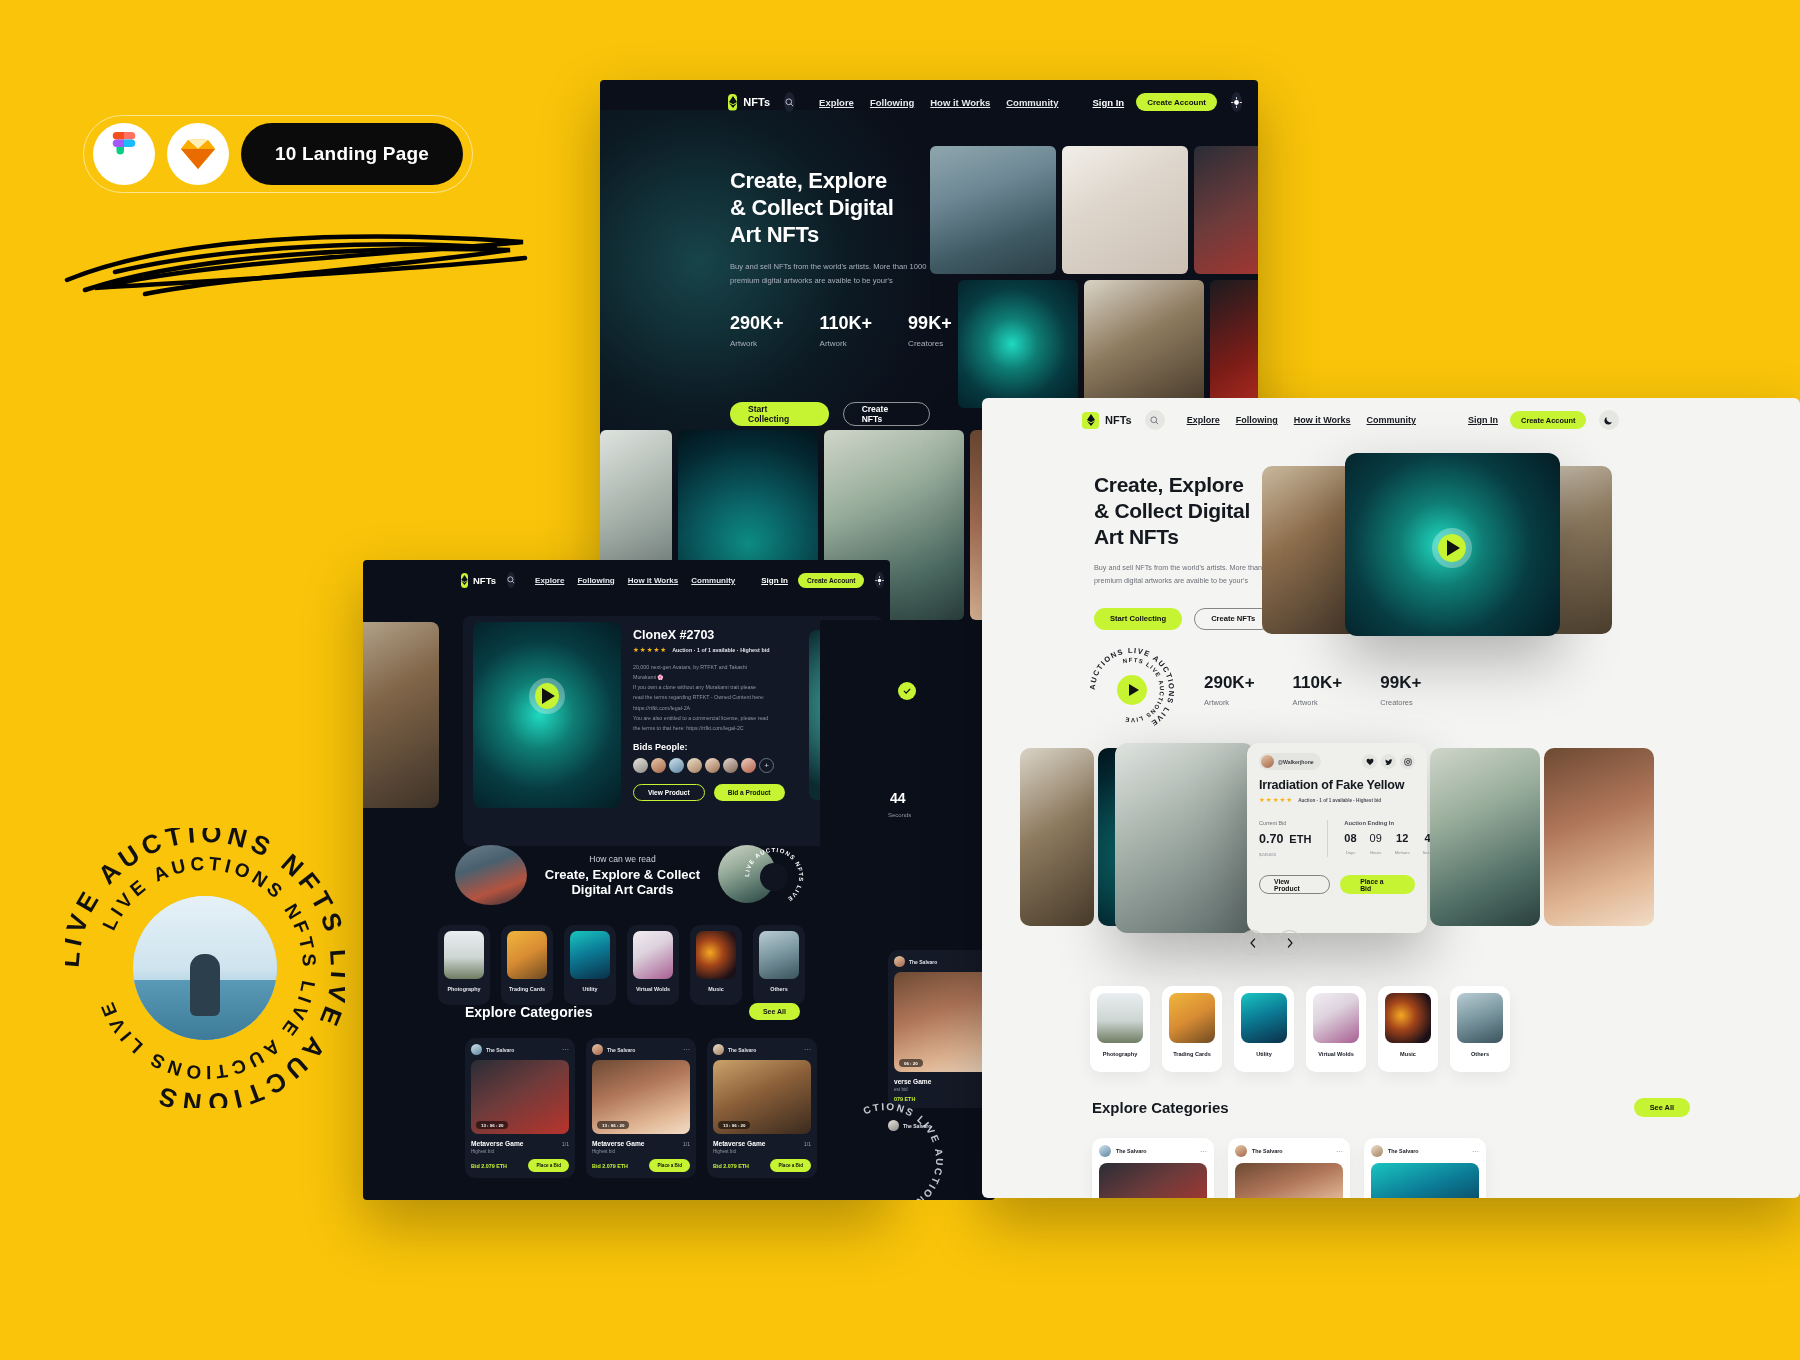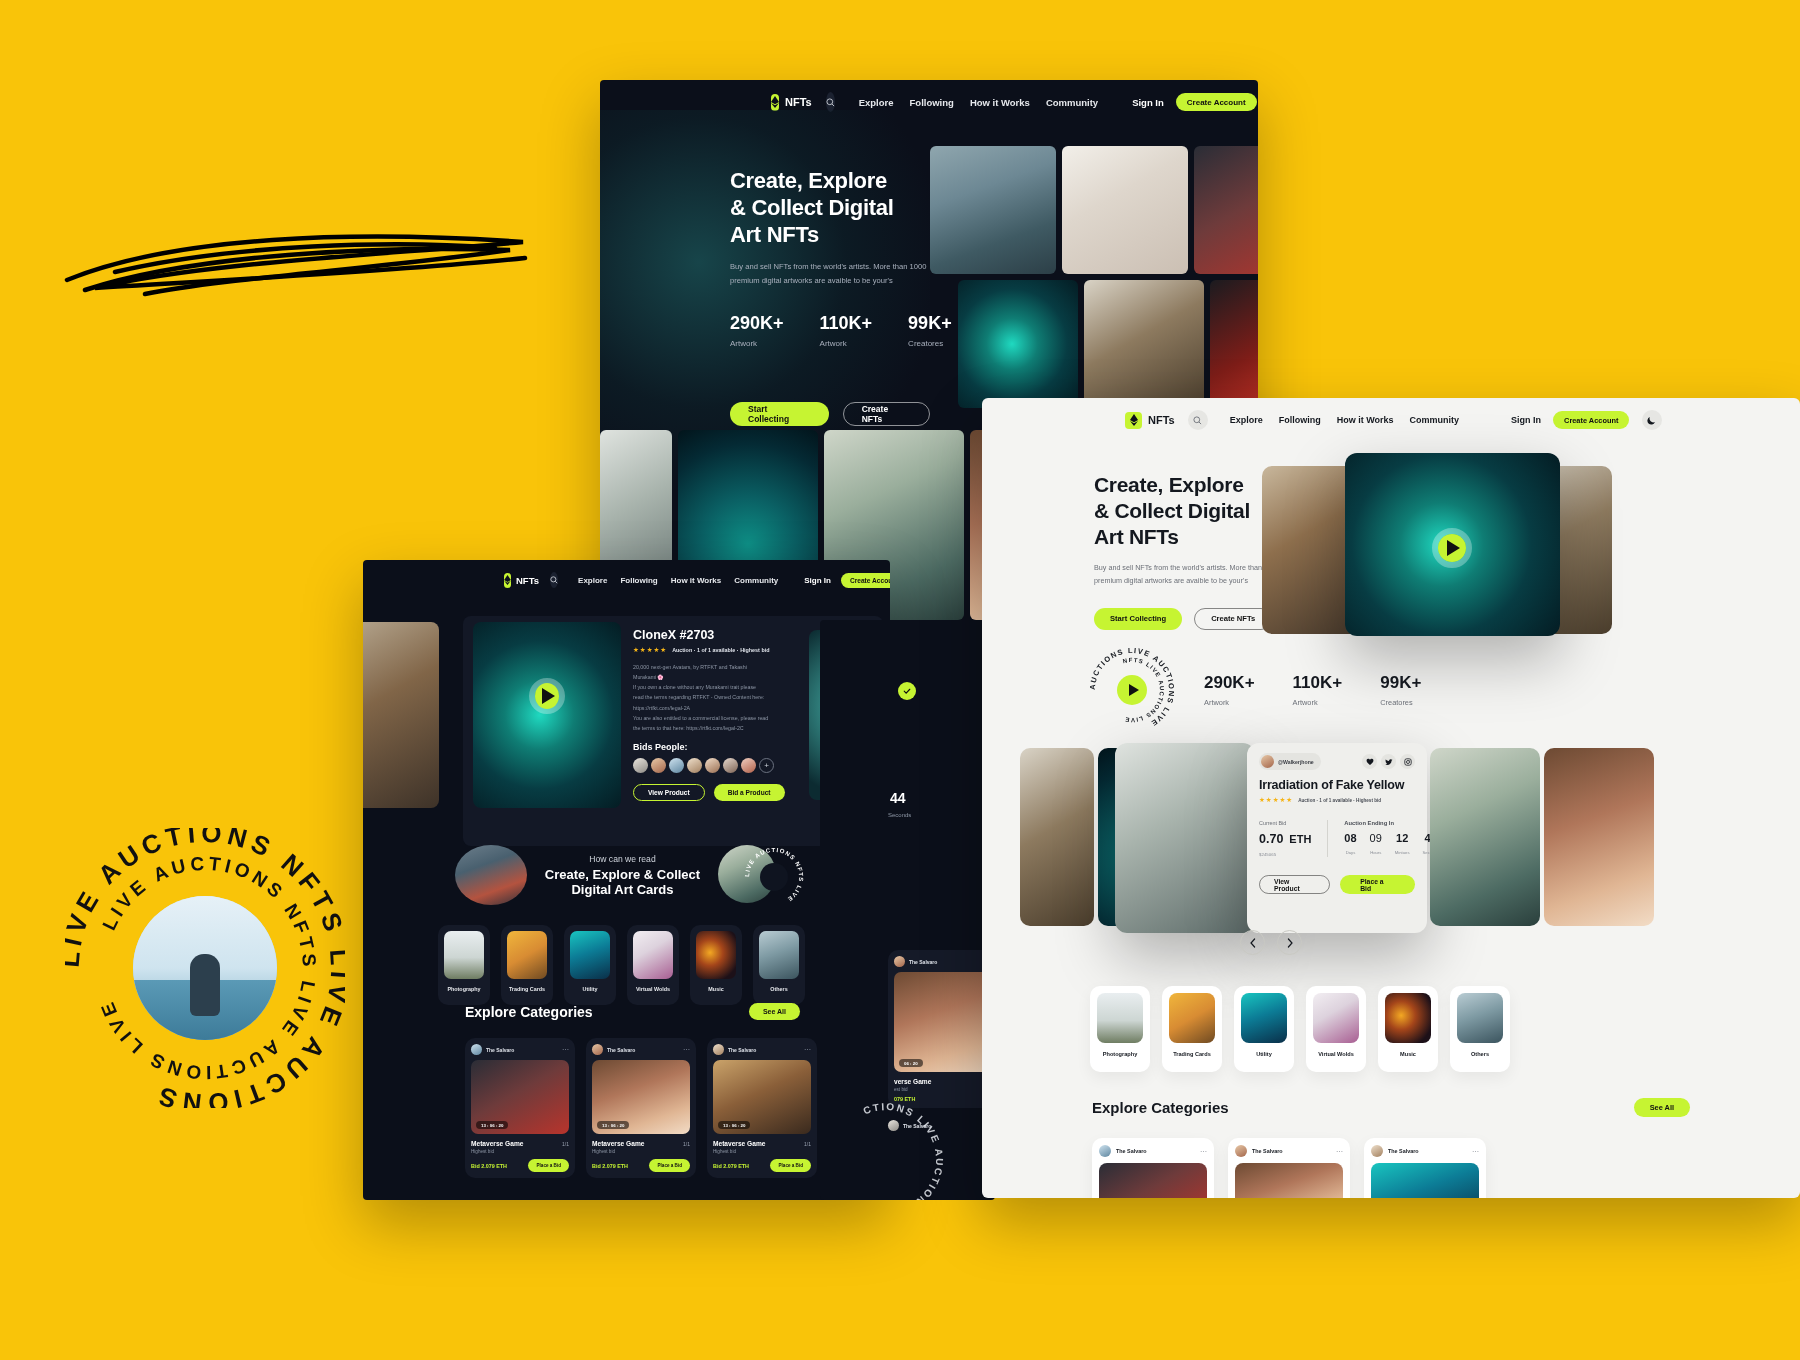--- a/index.html
+++ b/index.html
@@ -39,32 +39,32 @@
   .live-badge .photo {
     position: absolute; left: 68px; top: 68px; width: 144px; height: 144px;
     border-radius: 50%; overflow: hidden;
     background: linear-gradient(170deg,#cfe6f2 0%, #9fc8dd 45%, #7fb3cc 100%);
   }
   .live-badge .photo .sky { position:absolute; inset:0; background:linear-gradient(180deg,#e6f1f7 0%,#cfe4ef 50%,#6aa3bd 100%); }
   .live-badge .photo .sea { position:absolute; left:0; right:0; bottom:0; height:42%; background:linear-gradient(180deg,#5b9ab6,#3d7b99); }
   .live-badge .photo .person { position:absolute; left:50%; top:40%; transform:translateX(-50%); width:30px; height:62px; background:#2c3f4d; border-radius:14px 14px 6px 6px; }
 
   
-  .panel { position: absolute; overflow: hidden; padding-left: 43px; }
+  .panel { position: absolute; overflow: hidden; }
   .panel.dark { background: #0B0F1A; }
   .panel.light { background: #F4F4F2; }
 
   .nav {
     display: flex; align-items: center; width: 100%;
   }
   .logo-mark {
     background: #C6F432; border-radius: 4px;
     display: flex; align-items: center; justify-content: center;
   }
-  .nav-link { white-space: nowrap; }
+  .nav-link { white-space: nowrap; text-decoration: underline; }
   .cta-pill {
     background: #C6F432; color: #111; border-radius: 999px;
     display: flex; align-items: center; justify-content: center;
     font-weight: 700; white-space: nowrap;
   }
   .search-circle { border-radius: 50%; display:flex; align-items:center; justify-content:center; }
 
   .btn-primary { background:#C6F432; color:#111; border-radius:999px; display:flex; align-items:center; justify-content:center; font-weight:700; }
   .btn-ghost-dark { border:1px solid rgba(255,255,255,.55); color:#fff; border-radius:999px; display:flex; align-items:center; justify-content:center; font-weight:600; }
   .btn-ghost-light { border:1px solid rgba(0,0,0,.45); color:#111; border-radius:999px; display:flex; align-items:center; justify-content:center; font-weight:600; }
@@ -126,20 +126,42 @@
   .prodcard { border-radius: 10px; overflow: hidden; }
   .catcard { border-radius: 10px; display:flex; flex-direction:column; align-items:center; }
 
   .rot-ring { position: absolute; }
 </style>
 </head>
 <body>
 
 <div class="stage">
 
+  <div class="badge-pill">
+    <div class="circ-btn">
+      <svg width="30" height="44" viewBox="0 0 30 44">
+        <path d="M7.5 0h7.5v7.5H7.5a3.75 3.75 0 010-7.5z" fill="#F24E1E"></path>
+        <path d="M15 0h7.5a3.75 3.75 0 010 7.5H15V0z" fill="#FF7262"></path>
+        <path d="M15 7.5h7.5a3.75 3.75 0 010 7.5H15V7.5z" fill="#1ABCFE"></path>
+        <path d="M7.5 7.5H15V15H7.5a3.75 3.75 0 010-7.5z" fill="#A259FF"></path>
+        <path d="M7.5 15H15v3.75a3.75 3.75 0 11-7.5 0V15z" fill="#0ACF83"></path>
+      </svg>
+    </div>
+    <div class="circ-btn">
+      <svg width="36" height="32" viewBox="0 0 36 32">
+        <path d="M8 2l10-1 10 1 7 9-17 20L1 11z" fill="#FDB300"></path>
+        <path d="M1 11h34L18 31z" fill="#EA6C00"></path>
+        <path d="M8 2l10 9 10-9-10-1z" fill="#FEEEB7"></path>
+        <path d="M8 2L1 11h17zM28 2l7 9H18z" fill="#FDAD00"></path>
+      </svg>
+    </div>
+    <div class="lp-btn">
+      <span>10 Landing Page</span>
+    </div>
+  </div>
 
   <svg class="scribble" width="480" height="72" viewBox="0 0 480 72">
     <g fill="none" stroke="#000" stroke-width="4.5" stroke-linecap="round">
       <path d="M12 52 C120 8, 300 2, 468 14 C340 26, 150 34, 40 60 C170 52, 360 42, 470 30"></path>
       <path d="M30 62 C140 26, 320 18, 455 22 C330 40, 170 50, 90 66"></path>
       <path d="M60 44 C180 16, 340 12, 440 20"></path>
     </g>
   </svg>
 
   <div class="live-badge">

